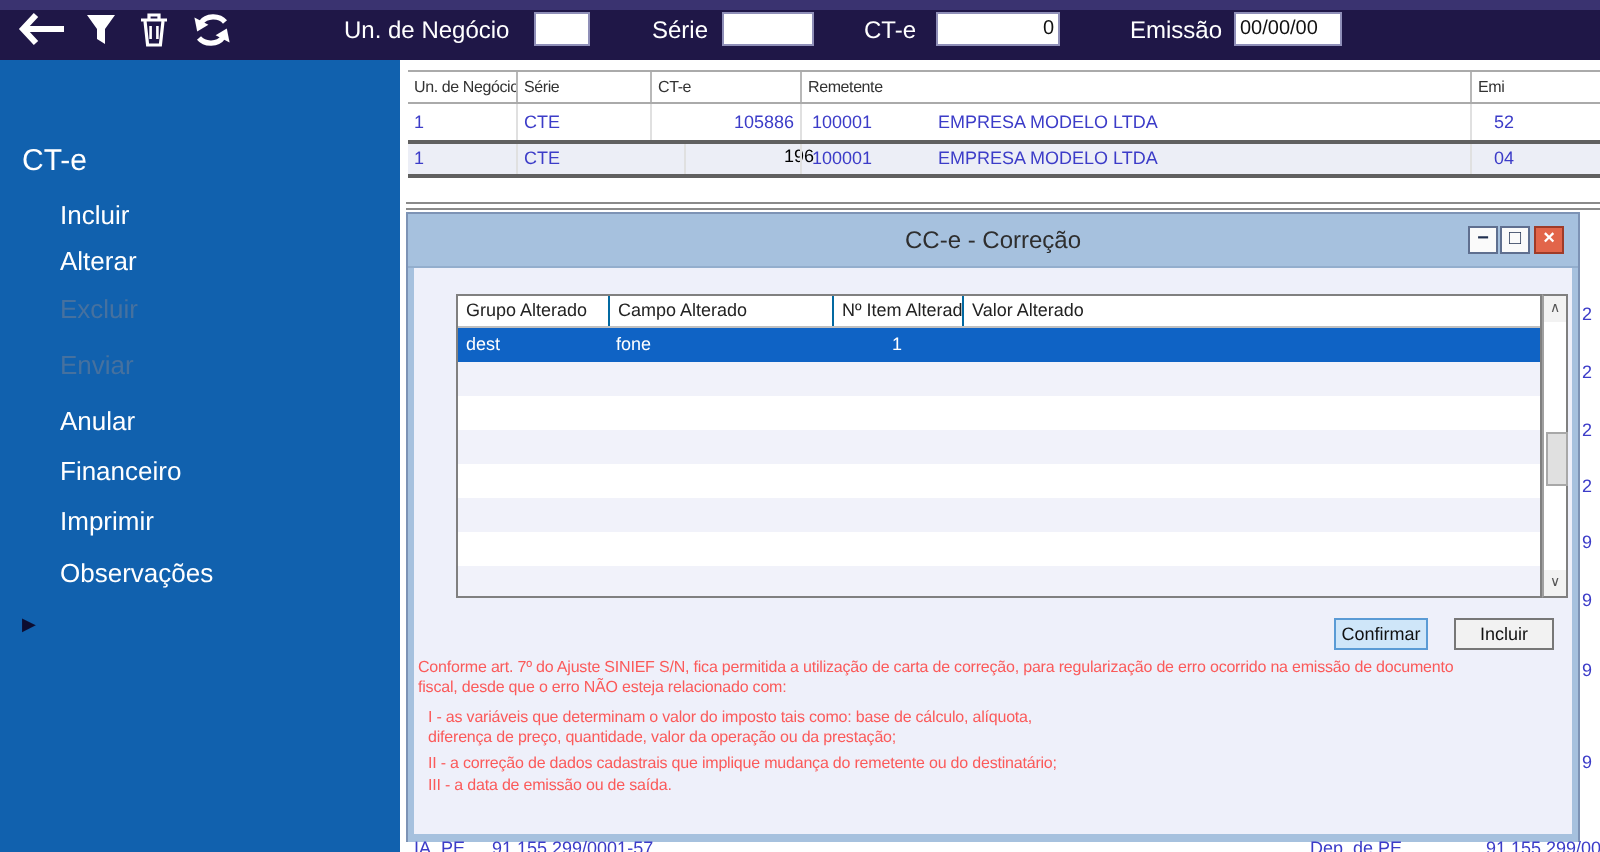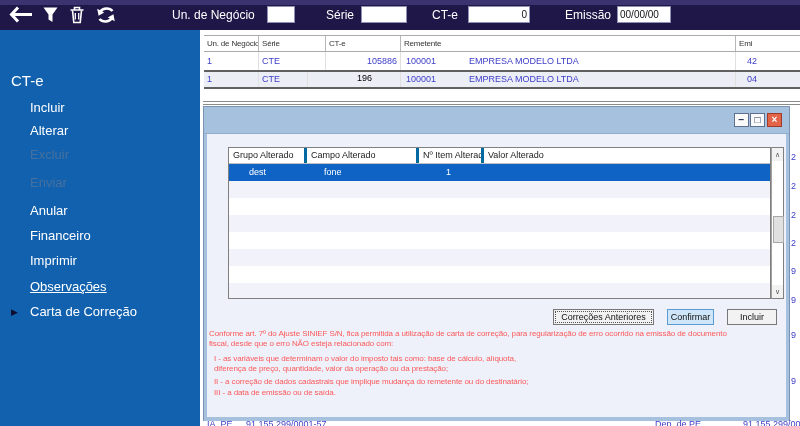--- a/index.html
+++ b/index.html
@@ -48,24 +48,24 @@
         font-weight:bold;cursor:pointer;}
   .wbtn.close{background:#e2654a;border-color:#9f3b28;color:#ffffff;}
   .dlg-body{left:0;top:27px;width:100%;height:287px;background:#eef0fa;
             border-left:3px solid #a6c1de;border-right:3px solid #a6c1de;border-bottom:4px solid #a6c1de;
             box-sizing:border-box;}
   
   .dtable{left:228px;top:147px;width:543px;height:152px;background:#ffffff;border:1px solid #808080;
           box-sizing:border-box;overflow:hidden;}
   .dt-head{position:absolute;left:0;top:0;width:100%;height:16px;background:#ffffff;border-bottom:1px solid #c0c0c0;box-sizing:border-box;}
   .dt-hcell{position:absolute;top:0;height:100%;font-size:9px;color:#222;line-height:15px;
-            padding-left:4px;box-sizing:border-box;border-left:3px solid #0369a1;white-space:nowrap;overflow:hidden;}
+            padding-left:4px;box-sizing:border-box;border-left:1px solid #0369a1;white-space:nowrap;overflow:hidden;}
   .dt-hcell.first{border-left:none;}
   .dt-rowsel{position:absolute;left:0;top:16px;width:100%;height:17px;background:#0f63c5;color:#ffffff;}
-  .dt-cell{position:absolute;top:0;height:100%;font-size:9px;line-height:17px;padding-left:20px;
+  .dt-cell{position:absolute;top:0;height:100%;font-size:9px;line-height:17px;padding-left:4px;
            box-sizing:border-box;white-space:nowrap;overflow:hidden;}
   .dt-empty{position:absolute;left:0;width:100%;height:17px;}
   .dscroll{left:771px;top:147px;width:13px;height:152px;background:#ffffff;border:1px solid #808080;
            border-left:1px solid #a0a0a0;box-sizing:border-box;}
   .sbtn{position:absolute;left:0;width:11px;height:13px;background:#f2f2f2;color:#555;font-size:7px;
         text-align:center;line-height:13px;cursor:pointer;}
   .sthumb{position:absolute;left:1px;top:68px;width:9px;height:25px;background:#e0e0e0;border:1px solid #a8a8a8;cursor:grab;}
   
   .dbtn{position:absolute;top:309px;height:16px;box-sizing:border-box;background:#f2f2f2;
         border:1px solid #777777;font-size:9px;font-family:"Liberation Sans",sans-serif;
@@ -121,68 +121,68 @@
 
   <div class="a sidebar">
     <div class="a sb-title">CT-e</div>
     <div class="a sb-item" style="top:70px;">Incluir</div>
     <div class="a sb-item" style="top:93px;">Alterar</div>
     <div class="a sb-item disabled" style="top:117px;">Excluir</div>
     <div class="a sb-item disabled" style="top:145px;">Enviar</div>
     <div class="a sb-item" style="top:173px;">Anular</div>
     <div class="a sb-item" style="top:198px;">Financeiro</div>
     <div class="a sb-item" style="top:223px;">Imprimir</div>
-    <div class="a sb-item" style="top:249px;text-decoration:underline;">Observações</div>
+    <div class="a sb-item" style="top:249px;">Observações</div>
     <span class="a sb-arrow">▶</span>
-    <div class="a sb-item" style="top:274px;">Carta de Correção</div>
   </div>
 
   <div class="a grid-head">
     <div class="gh-cell first" style="left:0;width:54px;">Un. de Negócio</div>
     <div class="gh-cell" style="left:54px;width:67px;">Série</div>
     <div class="gh-cell" style="left:121px;width:75px;">CT-e</div>
     <div class="gh-cell" style="left:196px;width:335px;">Remetente</div>
     <div class="gh-cell" style="left:531px;width:65px;"><span style="display:inline-block;width:13px;overflow:hidden;white-space:nowrap;">Emissão</span></div>
   </div>
 
   <div class="a grid-row" style="top:52px;">
     <div class="gr-cell first" style="left:0;width:54px;">1</div>
     <div class="gr-cell" style="left:54px;width:67px;">CTE</div>
     <div class="gr-cell" style="left:121px;width:75px;text-align:right;padding-right:3px;">105886</div>
     <div class="gr-cell" style="left:196px;width:335px;">
       <span style="position:absolute;left:5px;">100001</span>
       <span style="position:absolute;left:68px;">EMPRESA MODELO LTDA</span>
     </div>
-    <div class="gr-cell" style="left:531px;width:65px;padding-left:11px;">42</div>
+    <div class="gr-cell" style="left:531px;width:65px;padding-left:11px;">52</div>
   </div>
 
   <div class="a grid-row row-sel" style="top:70px;height:19px;">
     <div class="gr-cell first" style="left:0;width:54px;line-height:15px;">1</div>
     <div class="gr-cell" style="left:54px;width:67px;line-height:15px;">CTE</div>
-    <div class="gr-cell" style="left:103px;width:75px;text-align:right;padding-right:10px;color:#000;line-height:12px;">196</div>
+    <div class="gr-cell" style="left:138px;width:75px;text-align:right;padding-right:10px;color:#000;line-height:12px;">196</div>
     <div class="gr-cell" style="left:196px;width:335px;line-height:15px;">
       <span style="position:absolute;left:5px;">100001</span>
       <span style="position:absolute;left:68px;">EMPRESA MODELO LTDA</span>
     </div>
     <div class="gr-cell" style="left:531px;width:65px;padding-left:11px;line-height:15px;">04</div>
   </div>
 
   <div class="a hline"></div>
 
   <span class="frag" style="top:152px;">2</span>
   <span class="frag" style="top:181px;">2</span>
   <span class="frag" style="top:210px;">2</span>
   <span class="frag" style="top:238px;">2</span>
   <span class="frag" style="top:266px;">9</span>
   <span class="frag" style="top:295px;">9</span>
   <span class="frag" style="top:330px;">9</span>
   <span class="frag" style="top:376px;">9</span>
 
   <div class="a dialog">
     <div class="a dlg-title">
+      <div class="a dlg-title-text">CC-e - Correção</div>
       <div class="wbtn" style="right:40px;">−</div>
       <div class="wbtn" style="right:24px;">□</div>
       <div class="wbtn close" style="right:7px;">×</div>
     </div>
     <div class="a dlg-body"></div>
   </div>
 
   <div class="a dtable">
     <div class="dt-head">
       <div class="dt-hcell first" style="left:0;width:75px;">Grupo Alterado</div>
@@ -202,21 +202,20 @@
     <div class="dt-empty" style="top:101px;background:#f1f2fa;"></div>
     <div class="dt-empty" style="top:118px;background:#ffffff;"></div>
     <div class="dt-empty" style="top:135px;background:#f1f2fa;"></div>
   </div>
   <div class="a dscroll">
     <div class="sbtn" style="top:0;">∧</div>
     <div class="sthumb"></div>
     <div class="sbtn" style="bottom:0;">∨</div>
   </div>
 
-  <button class="dbtn focus" style="left:553px;width:101px;">Correções Anteriores</button>
   <button class="dbtn primary" style="left:667px;width:47px;">Confirmar</button>
   <button class="dbtn" style="left:727px;width:50px;">Incluir</button>
 
   <div class="notice-line" style="left:209px;top:329px;">Conforme art. 7º do Ajuste SINIEF S/N, fica permitida a utilização de carta de correção, para regularização de erro ocorrido na emissão de documento</div>
   <div class="notice-line" style="left:209px;top:339px;">fiscal, desde que o erro NÃO esteja relacionado com:</div>
   <div class="notice-line" style="left:214px;top:354px;">I - as variáveis que determinam o valor do imposto tais como: base de cálculo, alíquota,</div>
   <div class="notice-line" style="left:214px;top:364px;">diferença de  preço, quantidade, valor da operação ou da prestação;</div>
   <div class="notice-line" style="left:214px;top:377px;">II - a correção de dados cadastrais que implique mudança do remetente ou do destinatário;</div>
   <div class="notice-line" style="left:214px;top:388px;">III - a data de emissão ou de saída.</div>
 

